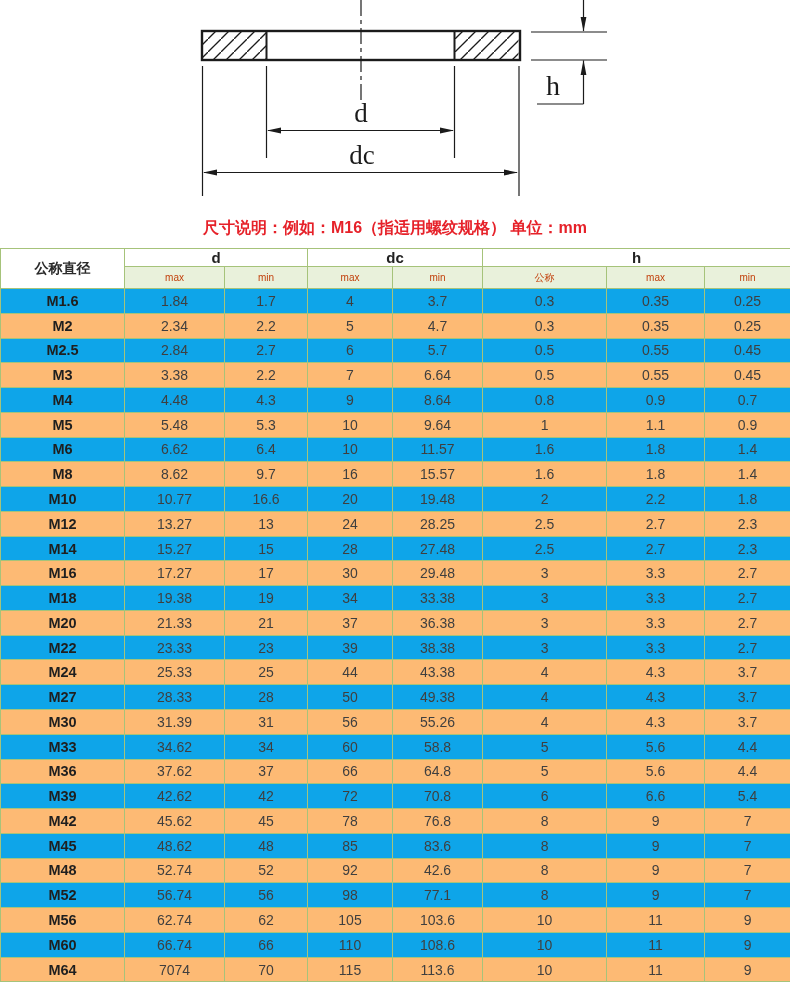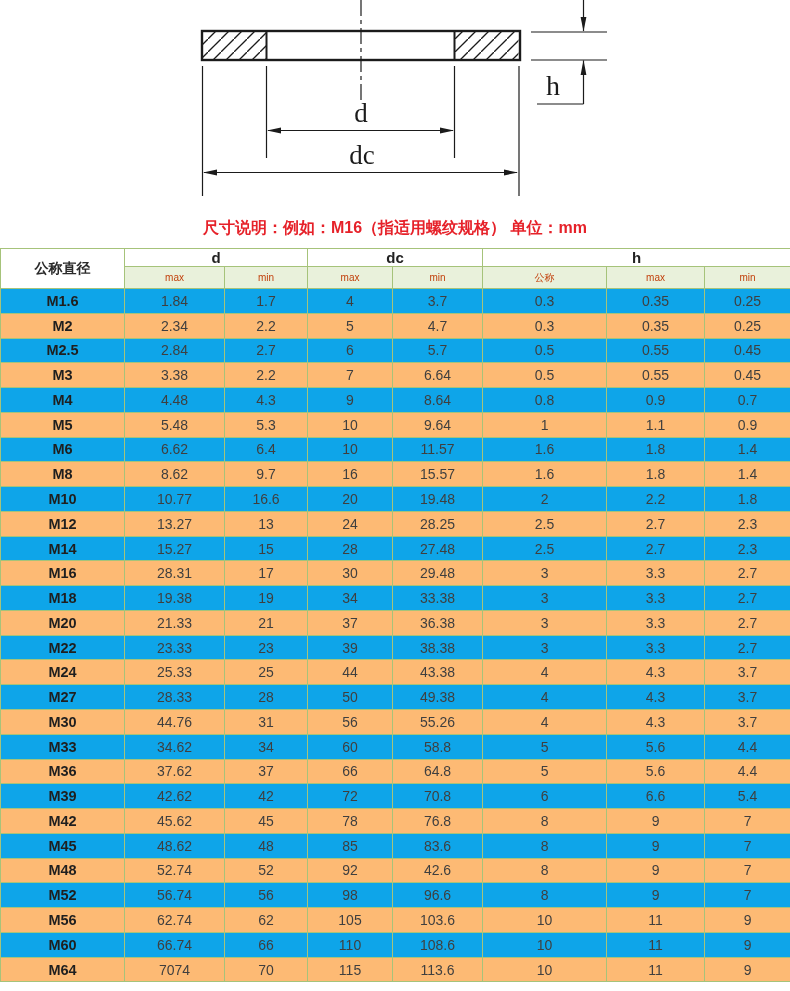--- a/index.html
+++ b/index.html
@@ -228,21 +228,21 @@
         <td>15.27</td>
         <td>15</td>
         <td>28</td>
         <td>27.48</td>
         <td>2.5</td>
         <td>2.7</td>
         <td>2.3</td>
       </tr>
       <tr class="data-row alt">
         <td class="rowname">M16</td>
-        <td>28.31</td>
+        <td>17.27</td>
         <td>17</td>
         <td>30</td>
         <td>29.48</td>
         <td>3</td>
         <td>3.3</td>
         <td>2.7</td>
       </tr>
       <tr class="data-row">
         <td class="rowname">M18</td>
         <td>19.38</td>
@@ -288,21 +288,21 @@
         <td>28.33</td>
         <td>28</td>
         <td>50</td>
         <td>49.38</td>
         <td>4</td>
         <td>4.3</td>
         <td>3.7</td>
       </tr>
       <tr class="data-row alt">
         <td class="rowname">M30</td>
-        <td>44.76</td>
+        <td>31.39</td>
         <td>31</td>
         <td>56</td>
         <td>55.26</td>
         <td>4</td>
         <td>4.3</td>
         <td>3.7</td>
       </tr>
       <tr class="data-row">
         <td class="rowname">M33</td>
         <td>34.62</td>
@@ -361,21 +361,21 @@
         <td>42.6</td>
         <td>8</td>
         <td>9</td>
         <td>7</td>
       </tr>
       <tr class="data-row">
         <td class="rowname">M52</td>
         <td>56.74</td>
         <td>56</td>
         <td>98</td>
-        <td>96.6</td>
+        <td>77.1</td>
         <td>8</td>
         <td>9</td>
         <td>7</td>
       </tr>
       <tr class="data-row alt">
         <td class="rowname">M56</td>
         <td>62.74</td>
         <td>62</td>
         <td>105</td>
         <td>103.6</td>

